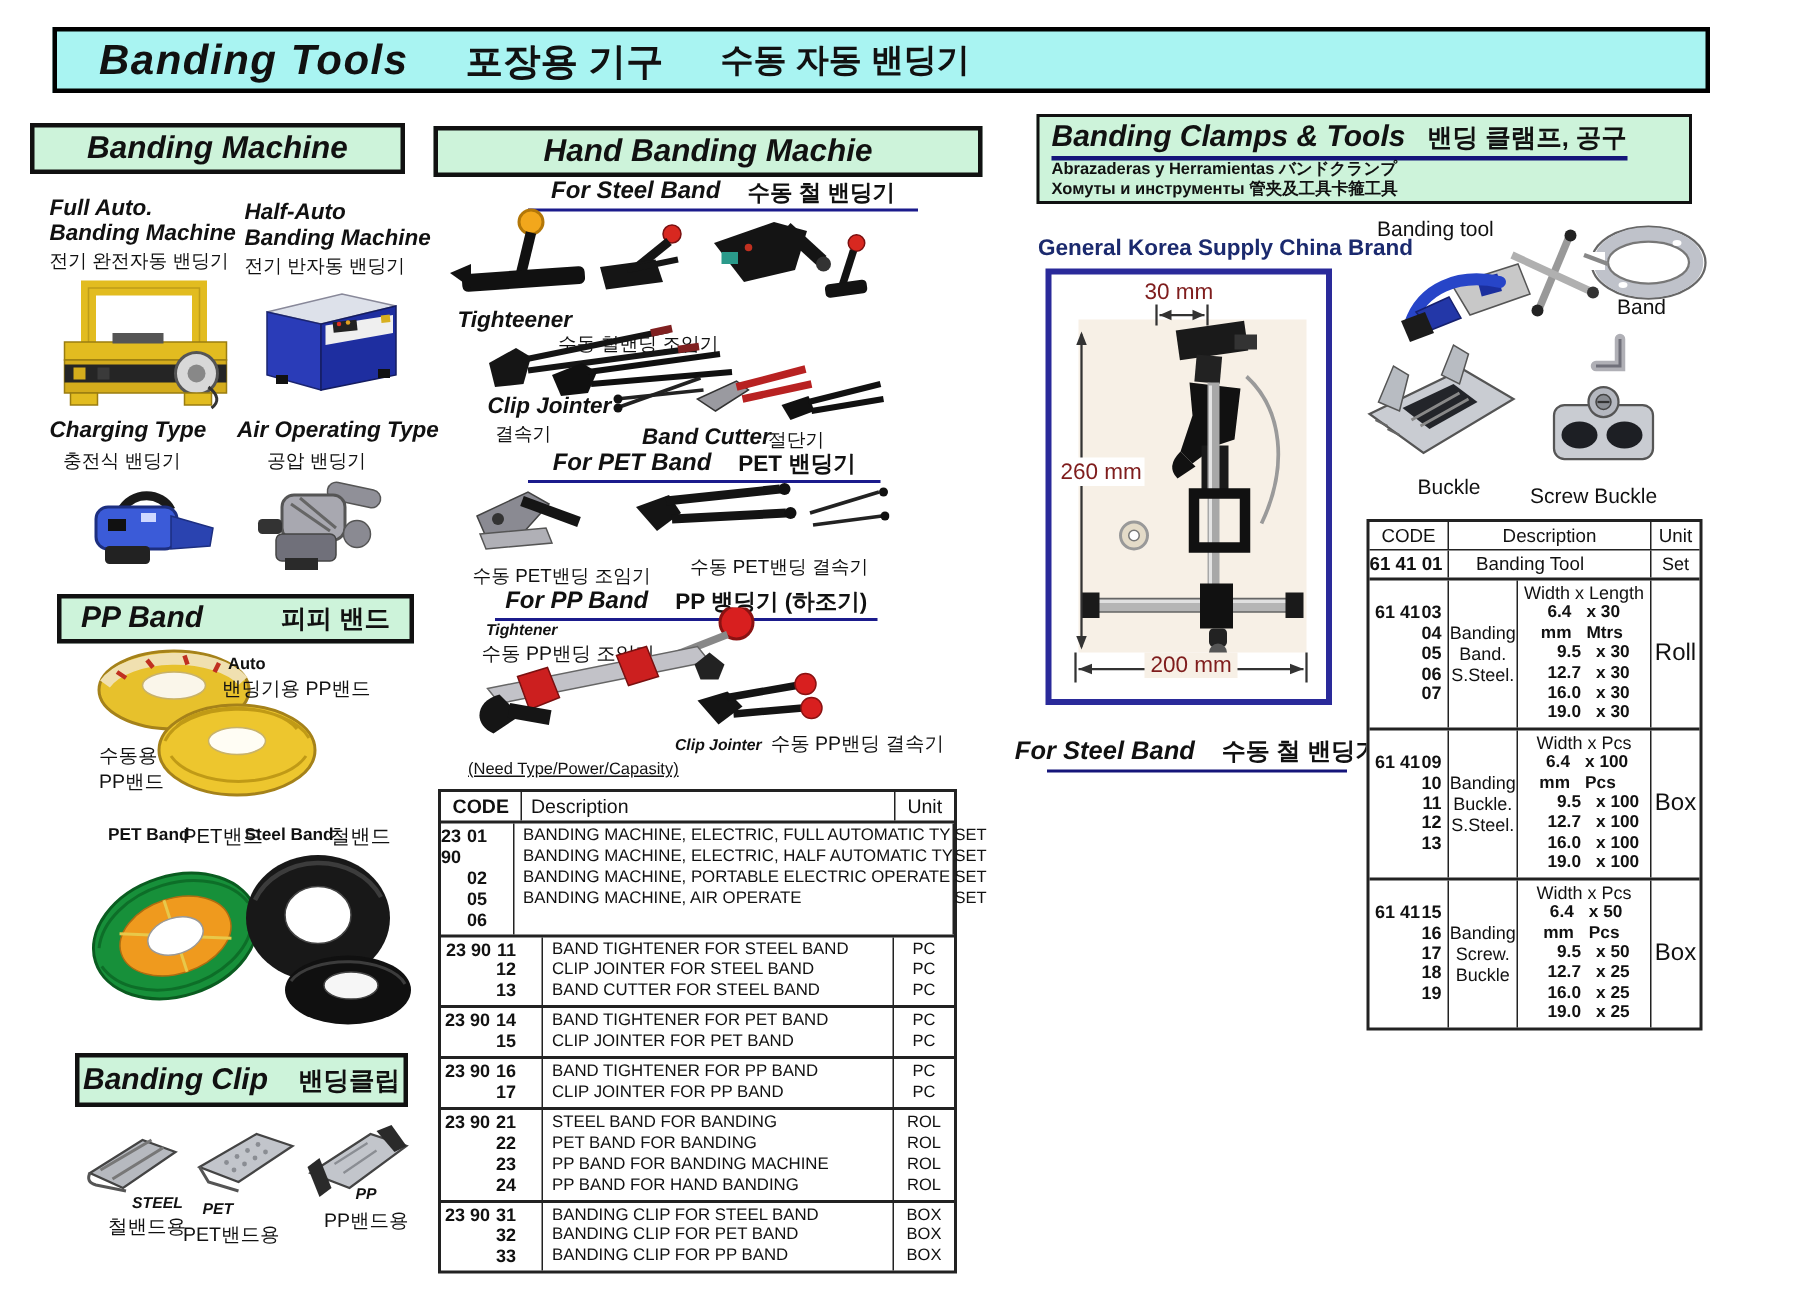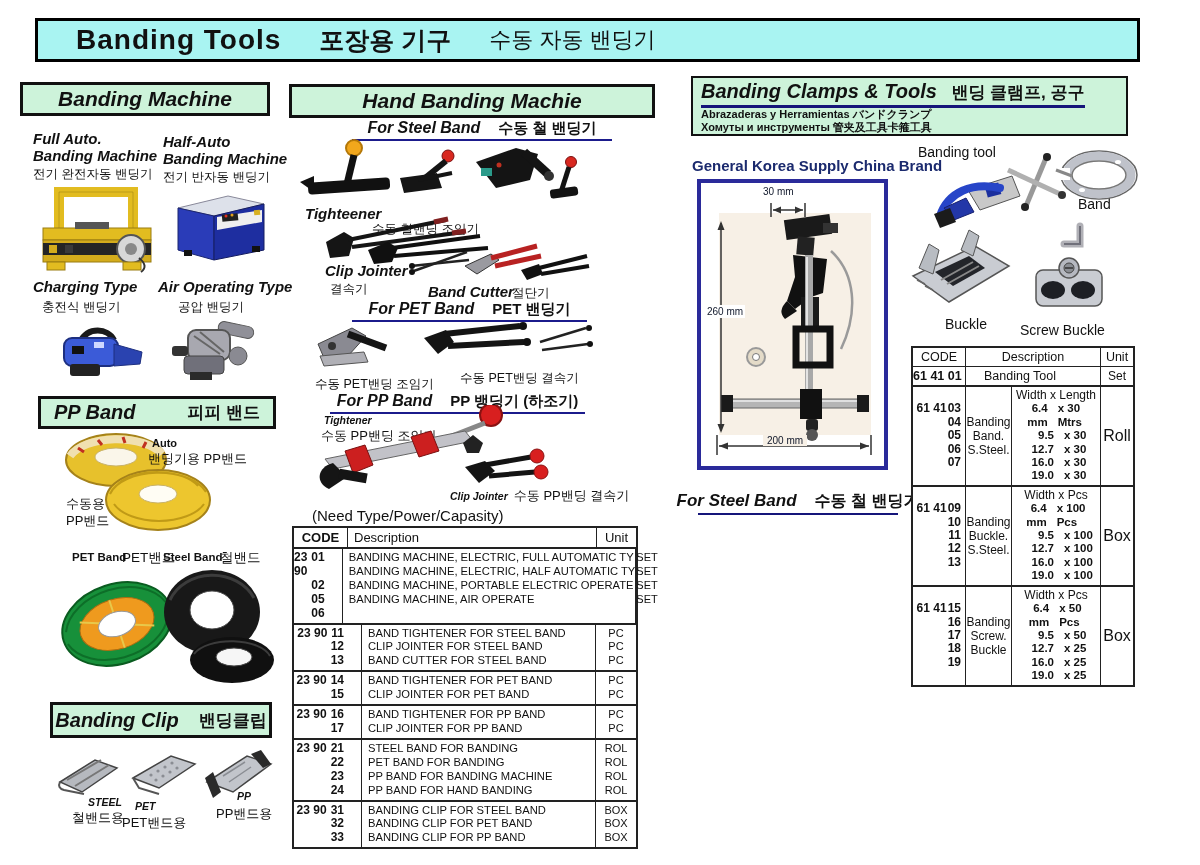--- a/index.html
+++ b/index.html
@@ -2,23 +2,23 @@
 <html><head>
 <meta charset="utf-8">
 <style>
   html,body{margin:0;padding:0;background:#fff;}
   #page{position:relative;width:1200px;height:865px;background:#fff;overflow:hidden;
         font-family:"Liberation Sans",sans-serif;color:#111;}
   .abs{position:absolute;}
   .b{font-weight:bold;}
   
   .titlebar{background:#a9f4f2;border:3px solid #000;display:flex;align-items:center;gap:38px;padding-left:28px;box-sizing:border-box;}
-  .titlebar .t-en{font-size:28px;font-weight:bold;letter-spacing:1px;margin-left:10px;}
+  .titlebar .t-en{font-size:28px;font-style:italic;font-weight:bold;letter-spacing:1px;}
   .titlebar .t-ko{font-size:25px;font-weight:bold;}
-  .titlebar .t-ko2{font-size:22px;font-weight:400;}
+  .titlebar .t-ko2{font-size:22px;font-weight:700;}
   
   .ghead{background:#cdf3da;border:3px solid #111;box-sizing:border-box;display:flex;align-items:center;justify-content:center;gap:26px;}
   .ghead .h-en{font-style:italic;font-weight:bold;font-size:21px;}
   .ghead .h-ko{font-weight:bold;font-size:17px;}
   
   .ssec{border-bottom:2.5px solid #1b1b8c;padding-bottom:1px;display:flex;justify-content:center;gap:18px;white-space:nowrap;}
   .ssec .s-en{font-style:italic;font-weight:bold;font-size:16px;}
   .ssec .s-ko{font-weight:bold;font-size:15px;}
   .lbl-en{font-style:italic;font-weight:bold;font-size:15px;white-space:nowrap;}
   .lbl-ko{font-size:12.5px;white-space:nowrap;}
@@ -60,23 +60,23 @@
   .rt-sizeline .p{padding-left:10px;font-weight:bold;}
   .rt-unit{width:33px;border-left:1.5px solid #222;display:flex;align-items:center;justify-content:center;font-size:16px;box-sizing:border-box;}
   
   .rhead{background:#cdf3da;border:2.5px solid #111;box-sizing:border-box;padding:2px 8px 3px 8px;}
   .rhead .r-title{border-bottom:3px solid #15157a;display:inline-block;padding-bottom:1px;white-space:nowrap;}
   .rhead .r-title .h-en{font-style:italic;font-weight:bold;font-size:20px;}
   .rhead .r-title .h-ko{font-weight:bold;font-size:17px;margin-left:10px;}
   .rhead .r-sub{font-size:11px;font-weight:bold;line-height:13px;white-space:nowrap;}
   .brand{color:#1b2a6e;font-weight:bold;font-size:15px;white-space:nowrap;}
   .diagbox{border:4px solid #2a2a9a;box-sizing:border-box;background:#fff;}
-  .dim{font-size:10px;color:#0f172a;white-space:nowrap;text-align:center;}
+  .dim{font-size:15px;color:#7f1d1d;white-space:nowrap;text-align:center;}
   .plain13{font-size:13.5px;white-space:nowrap;}
-  .note{font-size:15px;white-space:nowrap;}
+  .note{font-size:11px;white-space:nowrap;text-decoration:underline;}
 </style>
 </head>
 <body>
 
 <div id="page">
 
   <div class="abs titlebar" style="left:35px;top:18px;width:1105px;height:44px;">
     <span class="t-en">Banding Tools</span>
     <span class="t-ko">포장용 기구</span>
     <span class="t-ko2">수동 자동 밴딩기</span>

